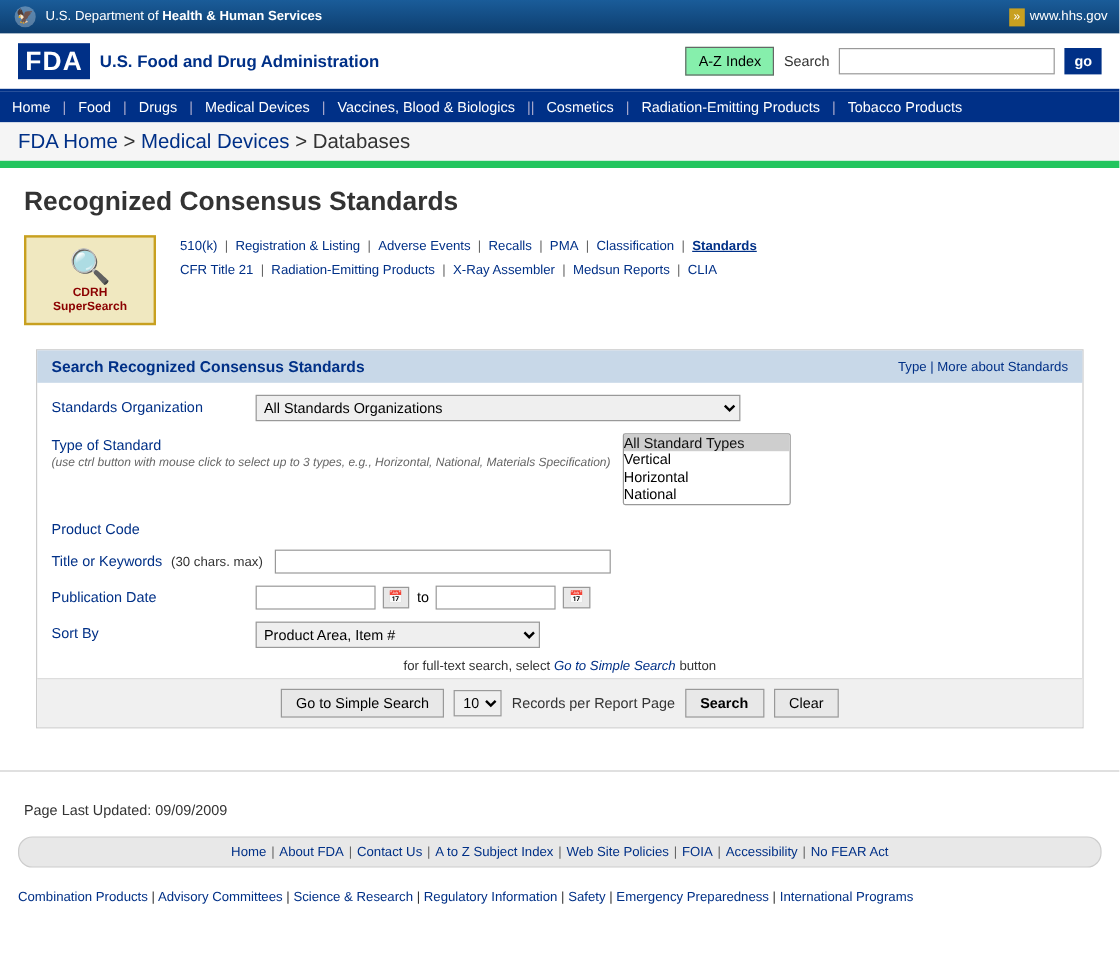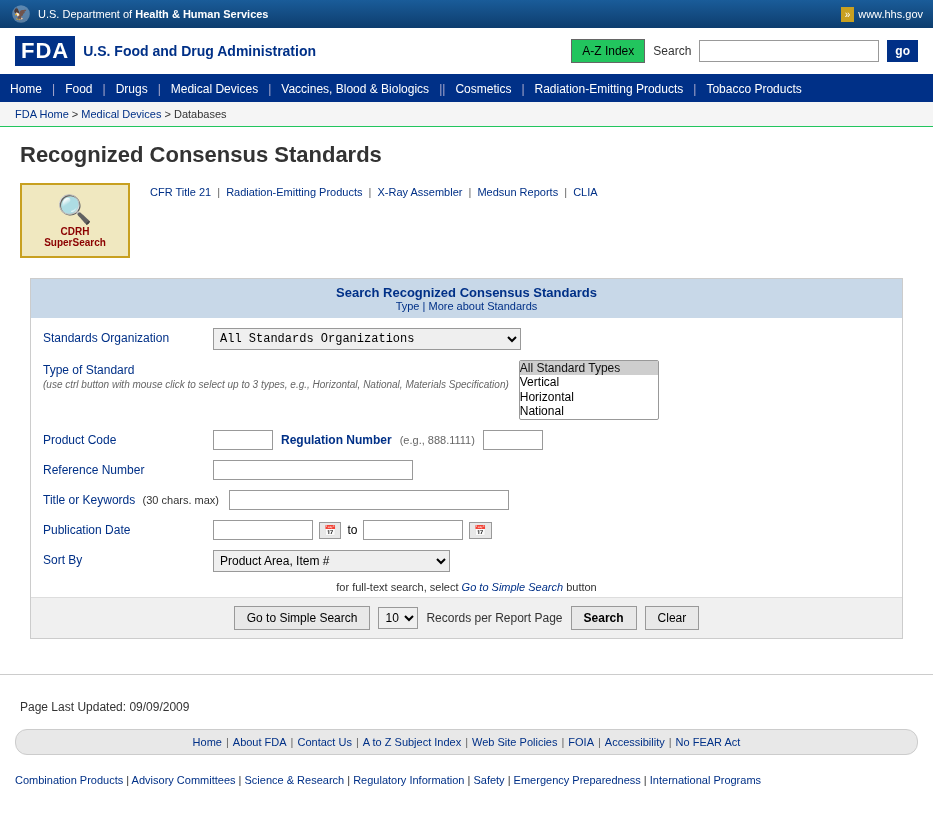--- a/index.html
+++ b/index.html
@@ -35,21 +35,21 @@
       color: #fff;
       font-size: 22px;
       font-weight: bold;
       padding: 2px 6px;
       letter-spacing: 1px;
     }
     .fda-title { font-size: 14px; color: #003087; font-weight: bold; }
     .fda-search-area { display: flex; align-items: center; gap: 8px; }
     .az-index-btn {
       border: 1px solid #666;
-      background: #22c55e;
+      background: #86efac;
       padding: 4px 10px;
       font-size: 12px;
       cursor: pointer;
     }
     .search-label { font-size: 12px; color: #333; }
     .search-input-box { border: 1px solid #999; padding: 3px 5px; width: 180px; font-size: 12px; }
     .go-btn {
       background: #003087;
       color: #fff;
       border: none;
@@ -71,24 +71,24 @@
       text-decoration: none;
       font-size: 12px;
       padding: 6px 10px;
       display: inline-block;
     }
     .nav-separator { color: #aac; }
 
     
     .breadcrumb {
       padding: 6px 15px;
-      font-size: 11px;
+      font-size: 17px;
       color: #333;
       background: #f5f5f5;
-      border-bottom: 1px solid #22c55e;
+      border-bottom: 6px solid #22c55e;
     }
     .breadcrumb a { color: #003087; text-decoration: none; }
 
     
     .page-content { padding: 15px 20px; }
     .page-title { font-size: 22px; color: #333; font-weight: bold; margin-bottom: 15px; }
 
     
     .cdrh-area {
       display: flex;
@@ -118,35 +118,34 @@
     }
     .search-form-header {
       background: #c8d8e8;
       padding: 6px 12px;
       font-size: 13px;
       font-weight: bold;
       color: #003087;
       display: flex;
       justify-content: space-between;
       align-items: center;
-      flex-direction: column;
     }
     .search-form-header-right { font-size: 11px; font-weight: normal; }
     .search-form-header-right a { color: #003087; text-decoration: none; }
     .form-row { padding: 5px 12px; display: flex; align-items: flex-start; gap: 10px; }
     .form-label {
       color: #003087;
       font-weight: normal;
       font-size: 12px;
       min-width: 160px;
       padding-top: 3px;
     }
     .form-control-area { flex: 1; }
     .form-select { border: 1px solid #999; font-size: 12px; padding: 2px; }
-    .standards-org-select { width: 308px; font-family: Liberation Mono, monospace; }
+    .standards-org-select { width: 404px; }
     .std-type-list {
       width: 140px;
       height: 60px;
       border: 1px solid #999;
       font-size: 12px;
     }
     .type-note { font-size: 10px; color: #666; font-style: italic; margin-top: 2px; }
     .product-area-select { width: 260px; }
     .short-input { width: 60px; border: 1px solid #999; padding: 2px 4px; font-size: 12px; }
     .reg-area { display: flex; align-items: center; gap: 8px; font-size: 12px; }
@@ -177,21 +176,21 @@
       border-top: 1px solid #ddd;
     }
     .action-btn {
       border: 1px solid #999;
       background: #e8e8e8;
       padding: 4px 12px;
       font-size: 12px;
       cursor: pointer;
     }
     .records-label { font-size: 12px; color: #333; }
-    .records-select { border: 1px solid #999; font-size: 12px; padding: 2px; }
+    .records-select { border: 1px solid #999; font-size: 12px; padding: 2px; text-align: right; }
     .search-btn {
       border: 1px solid #999;
       background: #e8e8e8;
       padding: 4px 12px;
       font-size: 12px;
       cursor: pointer;
       font-weight: bold;
     }
 
     
@@ -286,20 +285,29 @@
 <div class="page-content">
   <h1 class="page-title">Recognized Consensus Standards</h1>
 
   <div class="cdrh-area">
     <div class="cdrh-logo-box">
       <div class="cdrh-icon">🔍</div>
       <div class="cdrh-text">CDRH<br>SuperSearch</div>
     </div>
     <div class="cdrh-links">
       <div>
+        <a href="#">510(k)</a><span class="pipe"> | </span>
+        <a href="#">Registration &amp; Listing</a><span class="pipe"> | </span>
+        <a href="#">Adverse Events</a><span class="pipe"> | </span>
+        <a href="#">Recalls</a><span class="pipe"> | </span>
+        <a href="#">PMA</a><span class="pipe"> | </span>
+        <a href="#">Classification</a><span class="pipe"> | </span>
+        <a href="#" class="active">Standards</a>
+      </div>
+      <div>
         <a href="#">CFR Title 21</a><span class="pipe"> | </span>
         <a href="#">Radiation-Emitting Products</a><span class="pipe"> | </span>
         <a href="#">X-Ray Assembler</a><span class="pipe"> | </span>
         <a href="#">Medsun Reports</a><span class="pipe"> | </span>
         <a href="#">CLIA</a>
       </div>
     </div>
   </div>
 
   <div class="search-form-container">
@@ -332,36 +340,22 @@
           <option>Vertical</option>
           <option>Horizontal</option>
           <option>National</option>
         </select>
       </div>
     </div>
 
 
     <div class="form-row">
       <div class="form-label">Product Code</div>
-      <div class="form-control-area">
-        <div class="reg-area">
-          <input type="text" class="short-input" style="">
-          <span class="reg-label">Regulation Number</span>
-          <span class="reg-example">(e.g., 888.1111)</span>
-          <input type="text" class="short-input" style="">
-        </div>
-      </div>
-    </div>
-
-    <div class="form-row">
-      <div class="form-label">Reference Number</div>
-      <div class="form-control-area">
-        <input type="text" class="medium-input" style="">
-      </div>
-    </div>
+    </div>
+
 
     <div class="form-row">
       <div class="form-label">
         <span>Title or Keywords</span>
         <span class="chars-note">(30 chars. max)</span>
       </div>
       <div class="form-control-area">
         <input type="text" class="long-input" style="">
       </div>
     </div>

